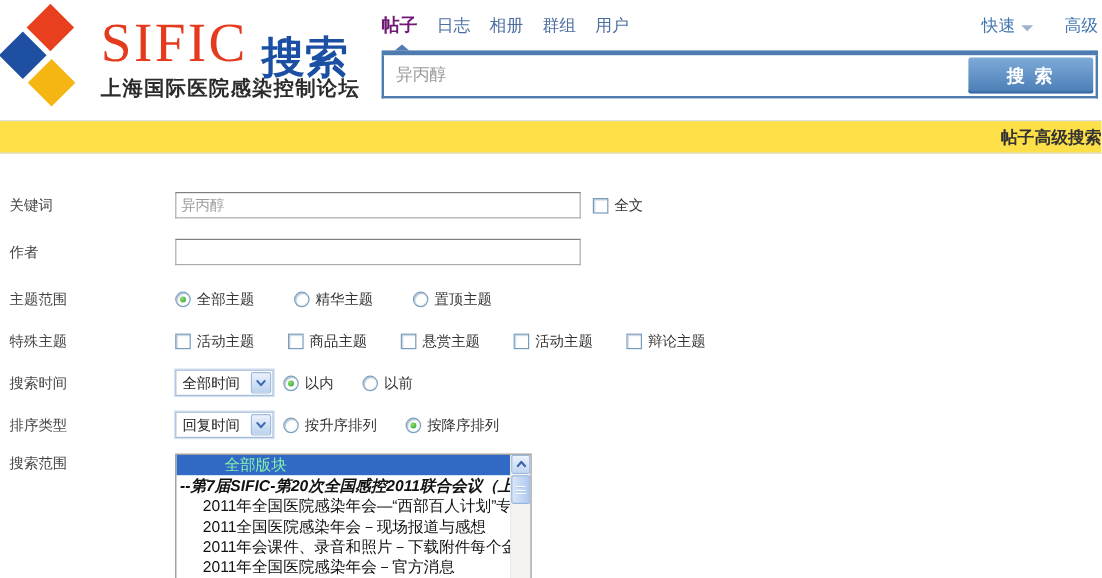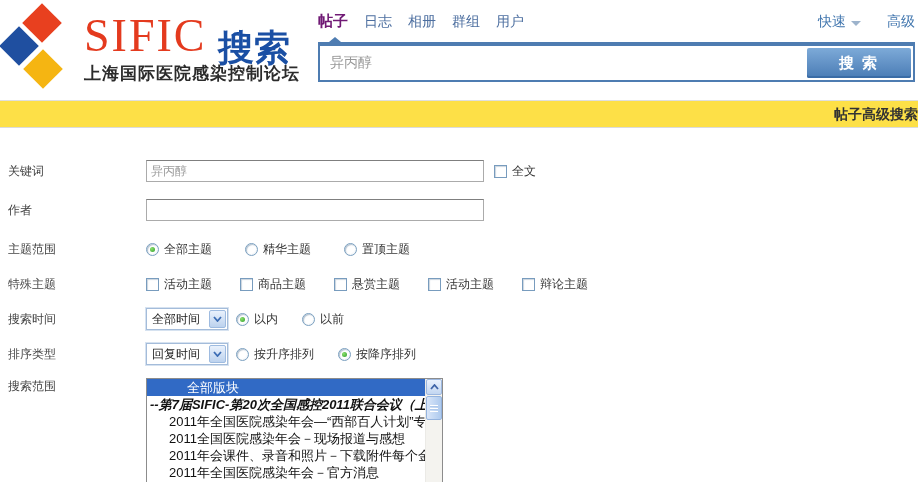--- a/index.html
+++ b/index.html
@@ -72,21 +72,21 @@
   .xpselect .arrow-btn{margin-left:auto;width:17px;height:18px;border:1px solid #9EBBE0;border-radius:2px;
     background:linear-gradient(#E9F1FC,#BCD2EE);display:flex;align-items:center;justify-content:center;box-sizing:border-box;}
   .sel-after{margin-right:8px;}
   .inline-radio .opt{margin-right:24px;}
   
   .listbox{position:relative;width:297px;height:150px;box-sizing:border-box;border:1px solid #8C8C8C;
     background:#fff;overflow:hidden;flex:none;}
   .lb-content{margin-right:17px;overflow:hidden;}
   .lb-item{height:17px;line-height:17px;font-size:13px;color:#111;white-space:nowrap;overflow:hidden;
     padding-left:3px;cursor:default;}
-  .lb-item.sel{background:#316AC5;color:#ffffff;padding-left:40px;}
+  .lb-item.sel{background:#316AC5;color:#86efac;padding-left:40px;}
   .lb-item.cat{font-weight:bold;font-style:italic;}
   .lb-item.child{padding-left:22px;}
   .lb-scroll{position:absolute;right:0;top:0;bottom:0;width:17px;background:#F4F3EF;border-left:1px solid #EBEAE6;box-sizing:border-box;}
   .sb-btn{height:16px;margin:0;background:linear-gradient(#EAF2FD,#C2D6F1);border:1px solid #9DB8E0;
     border-radius:2px;box-sizing:border-box;display:flex;align-items:center;justify-content:center;cursor:pointer;}
   .sb-thumb{margin-top:1px;height:24px;background:linear-gradient(to right,#D9E6F9,#AECAEE);
     border:1px solid #94B3DE;border-radius:2px;box-sizing:border-box;position:relative;cursor:pointer;}
   .sb-thumb::after{content:"";position:absolute;left:3px;right:3px;top:8px;height:7px;
     background:repeating-linear-gradient(#fff 0 1px,#AFC9EB 1px 2px,transparent 2px 3px);}
 </style>

